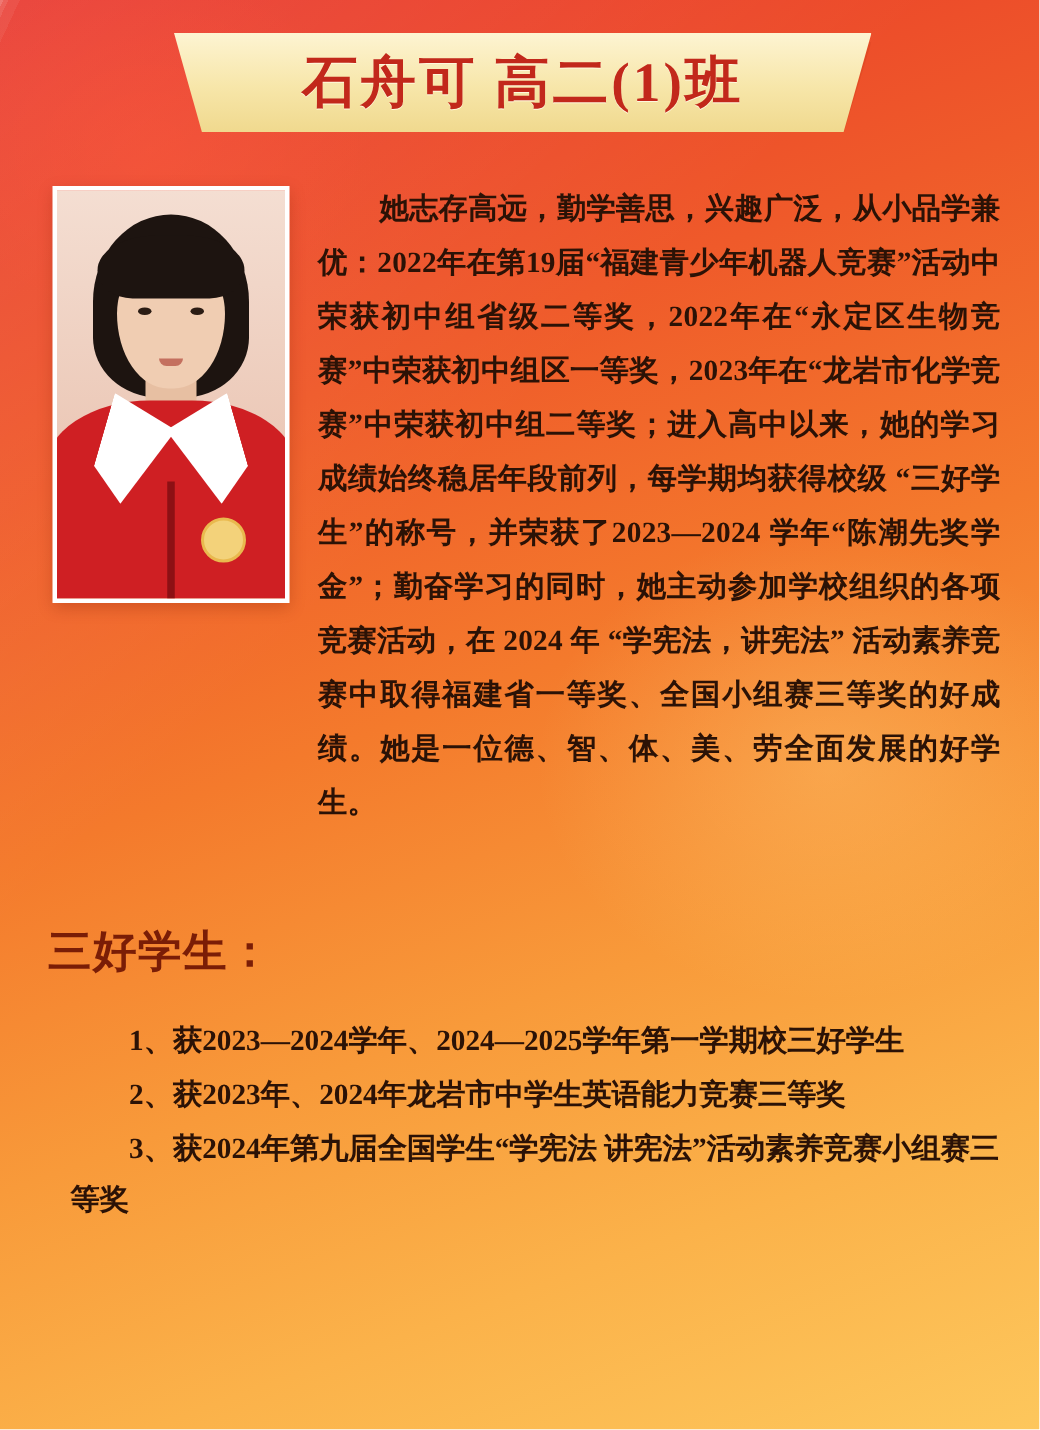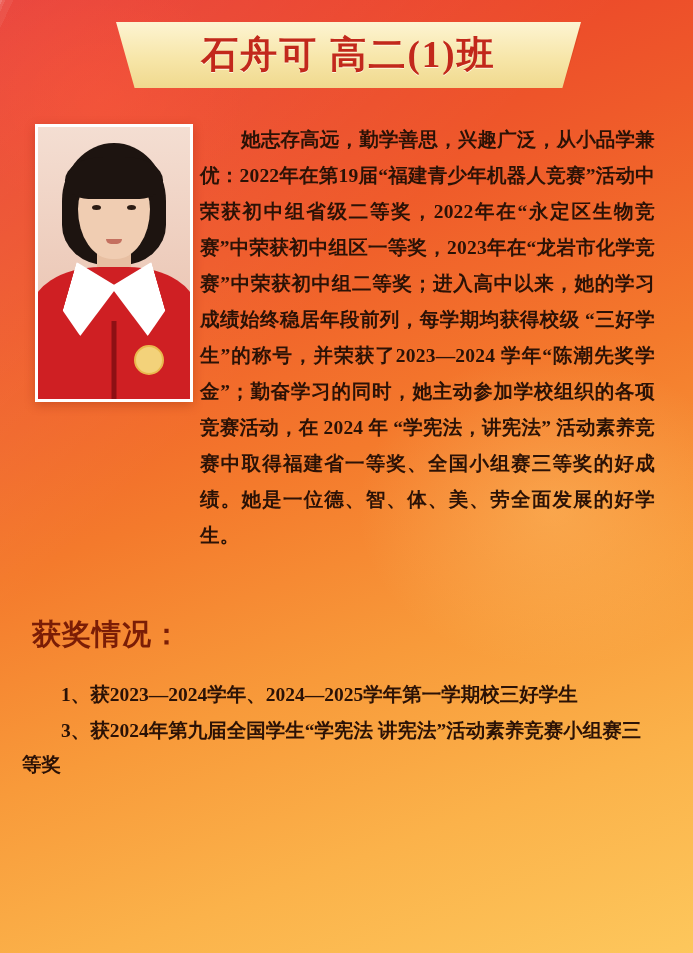--- a/index.html
+++ b/index.html
@@ -217,21 +217,21 @@
     height: 26px;
     border-radius: 50%;
     background: #f3d27a;
     border: 2px solid #e9b94e;
     z-index: 5;
   }
 
   
   .bio {
     position: absolute;
-    left: 200px;
+    left: 212px;
     top: 122px;
     width: 455px;
     font-size: 19.5px;
     line-height: 36px;
     color: #2b1206;
     text-align: justify;
     text-justify: inter-character;
     font-weight: bold;
     letter-spacing: 0.2px;
   }
@@ -242,21 +242,21 @@
     position: absolute;
     left: 32px;
     top: 615px;
     font-size: 29px;
     font-weight: bold;
     color: #7a1d06;
     letter-spacing: 1px;
   }
   .awards-list {
     position: absolute;
-    left: 22px;
+    left: 47px;
     top: 678px;
     width: 632px;
     font-size: 19.5px;
     line-height: 34px;
     color: #2b1206;
     font-weight: bold;
   }
   .awards-list .item {
     text-indent: 2em;
     margin-bottom: 2px;
@@ -287,19 +287,20 @@
     <div class="mouth"></div>
     <div class="body"></div>
     <div class="collar-l"></div>
     <div class="collar-r"></div>
     <div class="zipper"></div>
     <div class="badge"></div>
   </div>
 
   <div class="bio"><span class="indent"></span><span>她志存高远，勤学善思，兴趣广泛，从小品学兼优：2022年在第19届“福建青少年机器人竞赛”活动中荣获初中组省级二等奖，2022年在“永定区生物竞赛”中荣获初中组区一等奖，2023年在“龙岩市化学竞赛”中荣获初中组二等奖；进入高中以来，她的学习成绩始终稳居年段前列，每学期均获得校级 “三好学生”的称号，并荣获了2023—2024 学年“陈潮先奖学金”；勤奋学习的同时，她主动参加学校组织的各项竞赛活动，在 2024 年 “学宪法，讲宪法” 活动素养竞赛中取得福建省一等奖、全国小组赛三等奖的好成绩。她是一位德、智、体、美、劳全面发展的好学生。</span></div>
 
-  <div class="awards-title">获奖情况：</div>
+  <div class="awards-title">三好学生：</div>
 
   <div class="awards-list">
     <div class="item">1、获2023—2024学年、2024—2025学年第一学期校三好学生</div>
+    <div class="item">2、获2023年、2024年龙岩市中学生英语能力竞赛三等奖</div>
     <div class="item">3、获2024年第九届全国学生“学宪法 讲宪法”活动素养竞赛小组赛三等奖</div>
   </div>
 </div>
 
 </body></html>

